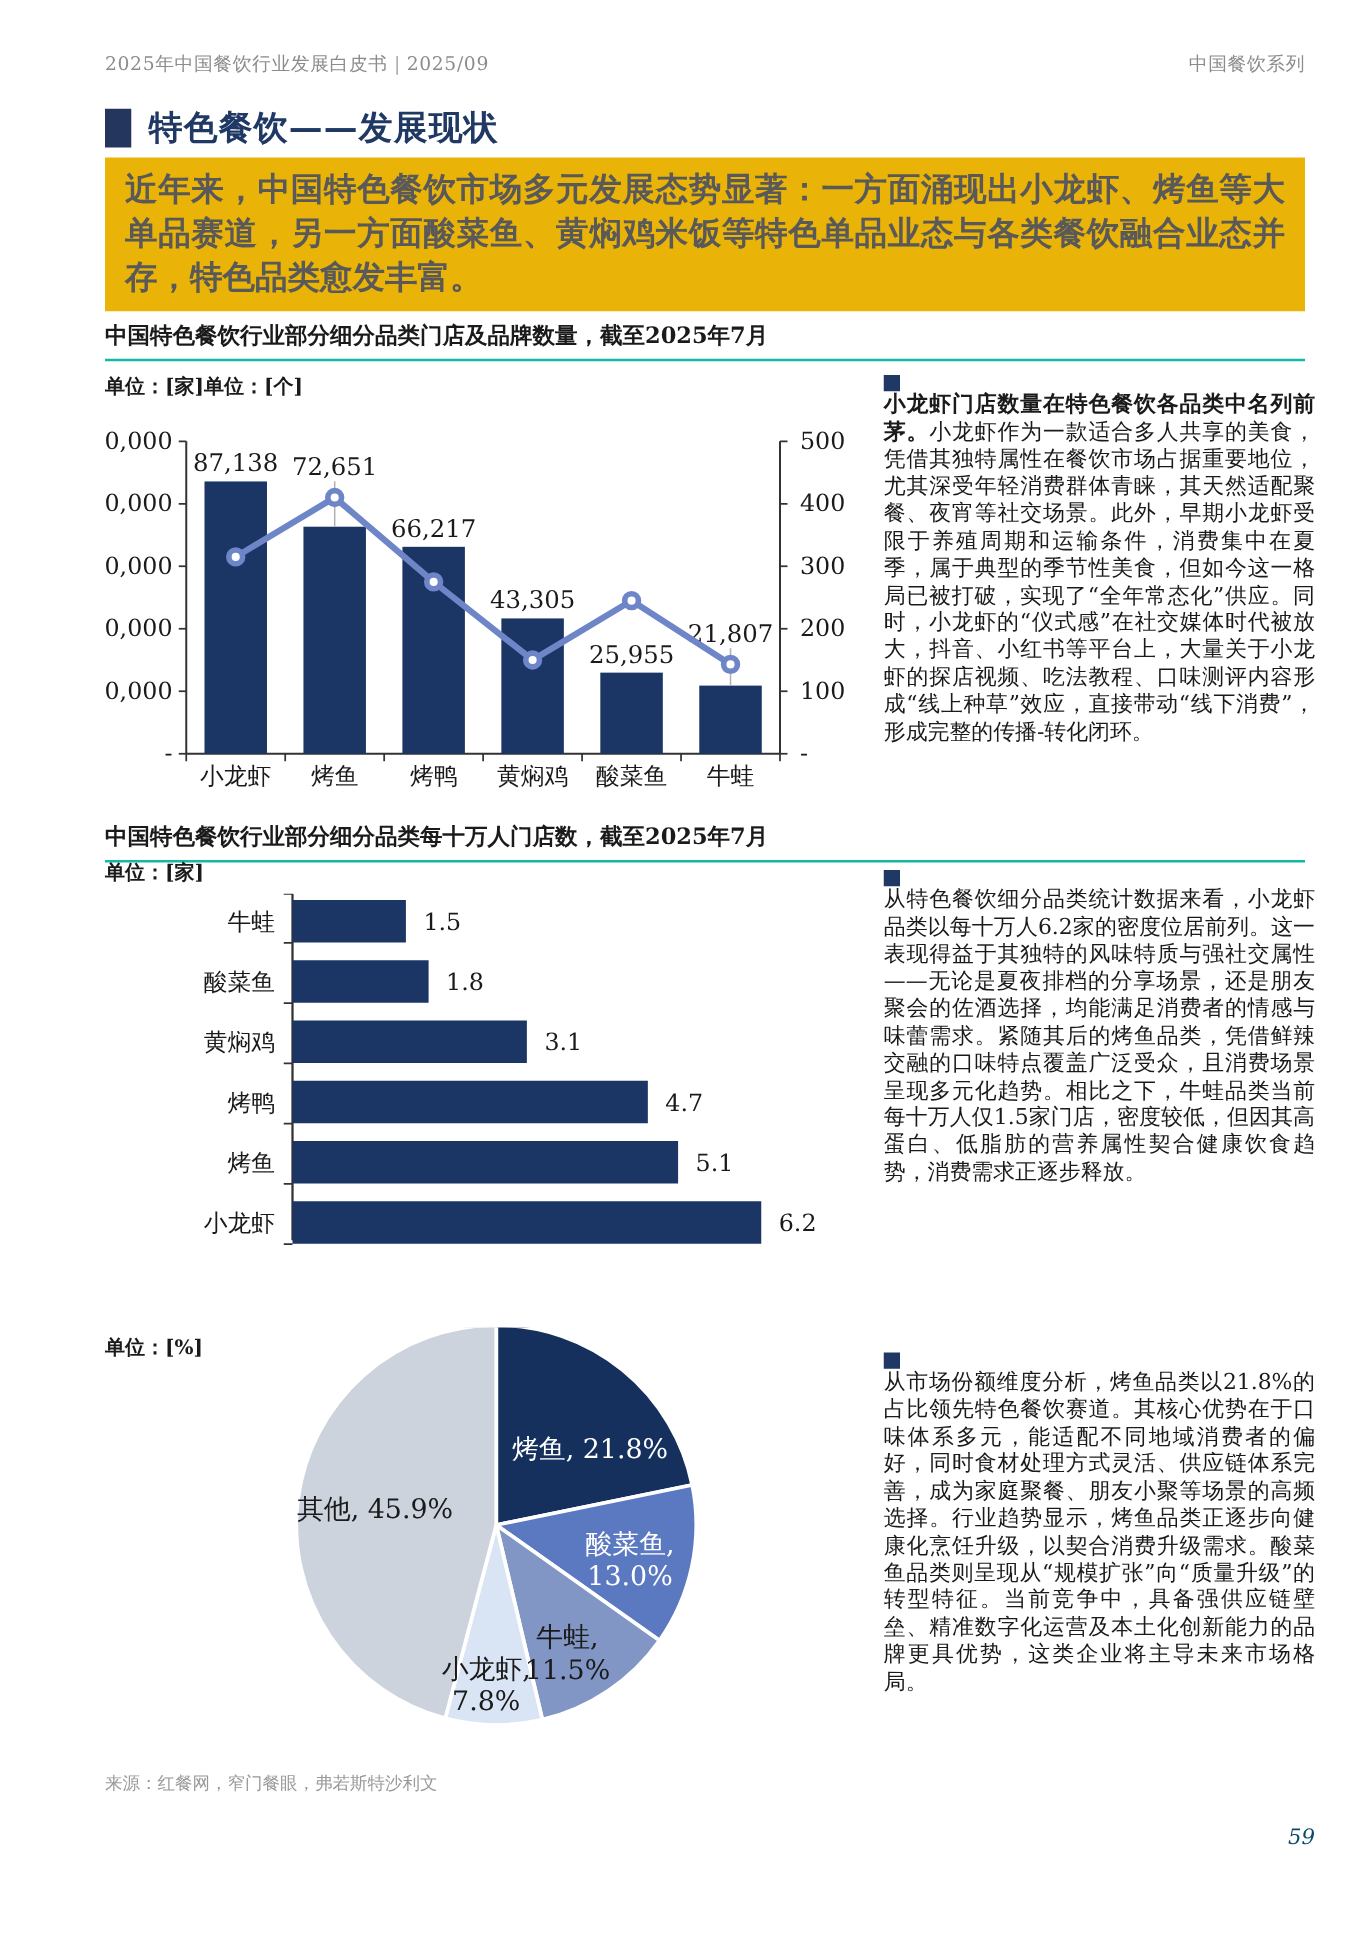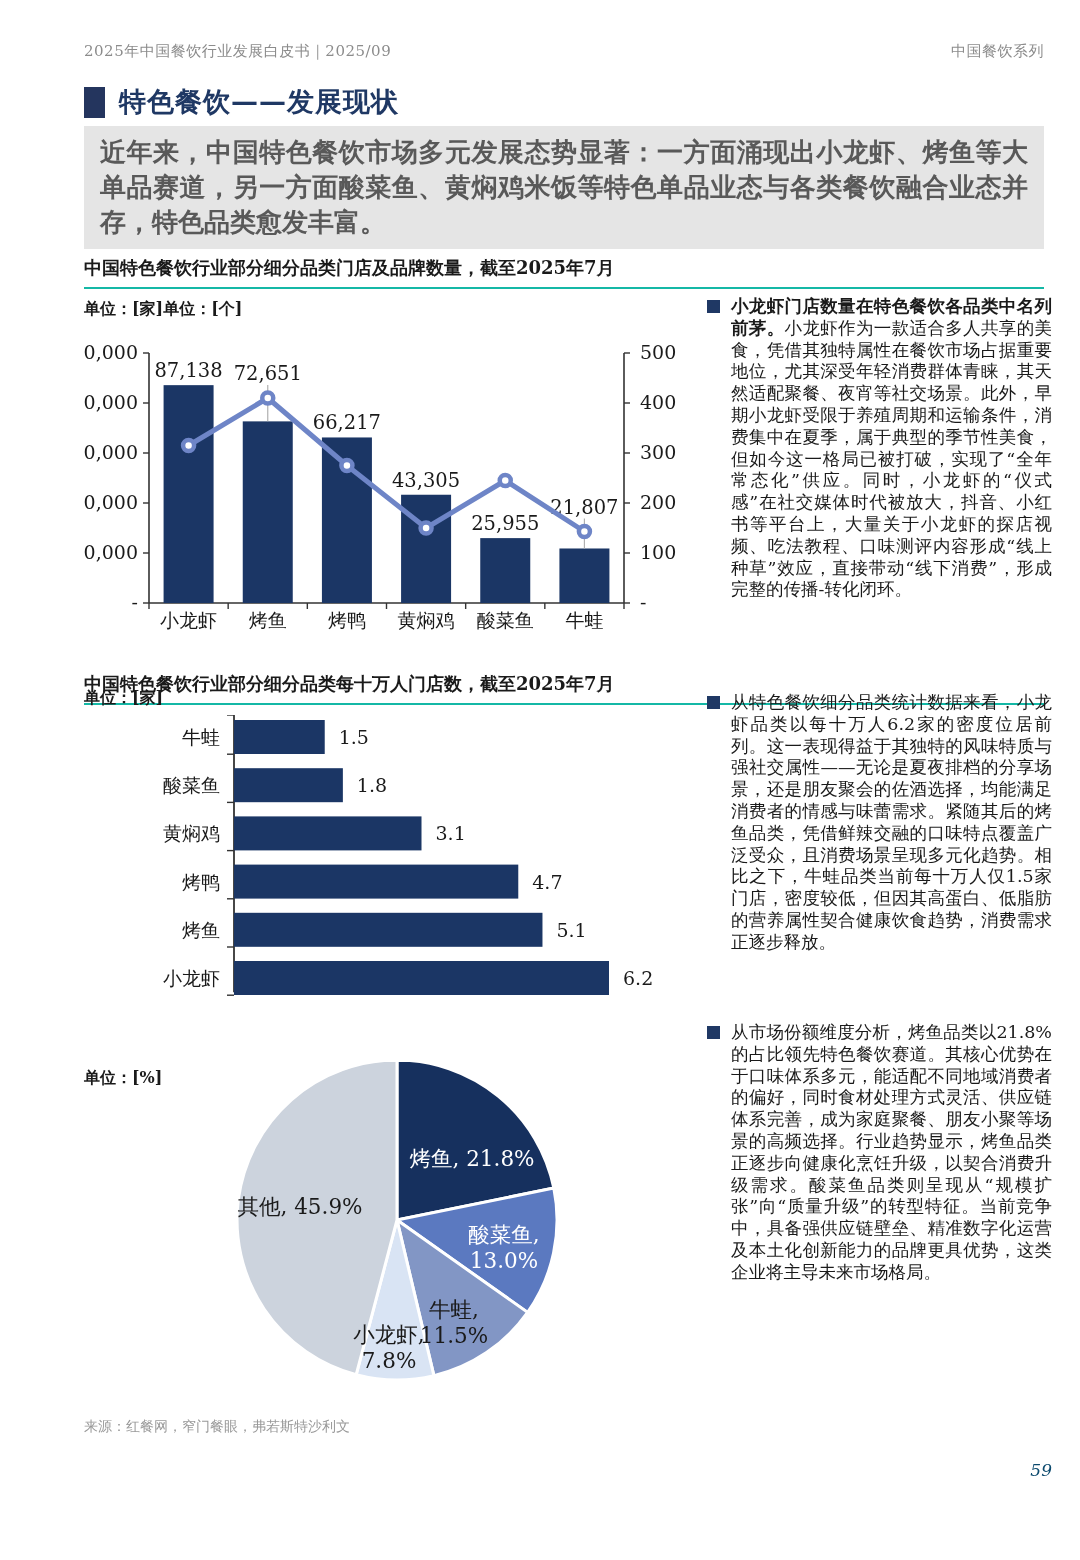--- a/index.html
+++ b/index.html
@@ -3,34 +3,34 @@
 <meta charset="utf-8">
 <style>
   html,body{margin:0;padding:0;background:#fff;}
   .page{position:relative;width:1080px;height:1560px;background:#ffffff;overflow:hidden;
         font-family:"DejaVu Serif","Liberation Serif",serif;color:#1a1a1a;margin-left:24px;}
   .abs{position:absolute;}
   .hdr{font-size:15px;color:#8c8c8c;letter-spacing:.5px;}
   .title-row{left:60px;top:84px;display:flex;align-items:center;gap:14px;}
   .title-sq{width:21px;height:31px;background:#24355e;}
   .page-title{font-size:27px;font-weight:bold;color:#1f3864;letter-spacing:1px;}
-  .intro{left:60px;top:126px;width:960px;box-sizing:border-box;background:#e5e5e5;
+  .intro{left:60px;top:126px;width:960px;box-sizing:border-box;background:#eab308;
          padding:9px 16px;font-size:26px;font-weight:bold;color:#595959;line-height:35px;text-align:justify;}
   .sec-title{left:60px;width:960px;font-size:18px;font-weight:bold;color:#1a1a1a;
              padding-bottom:7px;border-bottom:2px solid #14b8a6;}
   .unit{font-size:16px;font-weight:bold;color:#1a1a1a;}
   .legend-row{left:60px;top:299px;width:620px;display:flex;align-items:center;}
   .legend-center{flex:1;display:flex;justify-content:center;align-items:center;gap:10px;}
   .leg-item{display:flex;align-items:center;gap:6px;font-size:17px;font-weight:bold;}
   .leg-bar{width:46px;height:12px;background:#1b3665;}
   .leg-line{position:relative;width:52px;height:6px;background:#6e85c7;border-radius:3px;}
   .leg-line .dot{position:absolute;left:50%;top:50%;transform:translate(-50%,-50%);
                  width:9px;height:9px;border-radius:50%;background:#fff;border:4px solid #6e85c7;}
   svg text{font-family:"DejaVu Serif","Liberation Serif",serif;}
-  .bullet{position:absolute;left:683px;width:345px;display:flex;gap:11px;}
+  .bullet{position:absolute;left:683px;width:345px;display:flex;gap:1px;flex-direction:column;}
   .bullet .sq{flex:0 0 auto;width:13px;height:13px;background:#1f3864;margin-top:4px;}
   .bullet p{margin:0;font-size:17.5px;line-height:21.8px;text-align:justify;color:#1a1a1a;}
   .bullet .lead{font-weight:bold;}
   .source{left:60px;top:1418px;font-size:14px;color:#999999;}
   .logo{left:0;top:1450px;width:1080px;text-align:center;}
   .logo-top{font-size:11px;letter-spacing:6px;color:#2b4a73;font-weight:bold;}
   .logo-main{font-size:31px;font-weight:bold;letter-spacing:12px;color:#1e3a68;margin-top:3px;}
   .pagenum{right:52px;top:1460px;font-size:17px;color:#0c4a6e;font-style:italic;}
 </style>
 </head>
@@ -112,21 +112,21 @@
       <text x="500.4166666666667" y="183.5" text-anchor="middle" font-size="19.5" fill="#1a1a1a">21,807</text>
       <polyline points="104.58333333333334,115.5 183.75,68 262.9166666666667,135.5 342.08333333333337,198 421.25,150.5 500.4166666666667,201.5" fill="none" stroke="#6e85c7" stroke-width="5" stroke-linejoin="round"></polyline>
       <circle cx="104.58333333333334" cy="115.5" r="5.5" fill="#ffffff" stroke="#6e85c7" stroke-width="4.5"></circle>
       <circle cx="183.75" cy="68" r="5.5" fill="#ffffff" stroke="#6e85c7" stroke-width="4.5"></circle>
       <circle cx="262.9166666666667" cy="135.5" r="5.5" fill="#ffffff" stroke="#6e85c7" stroke-width="4.5"></circle>
       <circle cx="342.08333333333337" cy="198" r="5.5" fill="#ffffff" stroke="#6e85c7" stroke-width="4.5"></circle>
       <circle cx="421.25" cy="150.5" r="5.5" fill="#ffffff" stroke="#6e85c7" stroke-width="4.5"></circle>
       <circle cx="500.4166666666667" cy="201.5" r="5.5" fill="#ffffff" stroke="#6e85c7" stroke-width="4.5"></circle>
     </svg>
 
-  <div class="abs sec-title" style="top:672px;">中国特色餐饮行业部分细分品类每十万人门店数，截至2025年7月</div>
+  <div class="abs sec-title" style="top:657px;">中国特色餐饮行业部分细分品类每十万人门店数，截至2025年7月</div>
   <div class="abs unit" style="left:60px;top:688px;">单位：[家]</div>
 
   <svg id="chart2" class="abs" style="left:60px;top:715px;" width="620" height="300" viewBox="0 0 620 300">
       <line x1="150" y1="0" x2="150" y2="277.20000000000005" stroke="#333333" stroke-width="1.8"></line>
       <line x1="143" y1="0" x2="150" y2="0" stroke="#333333" stroke-width="1.4"></line>
       <line x1="143" y1="39.2" x2="150" y2="39.2" stroke="#333333" stroke-width="1.4"></line>
       <line x1="143" y1="87.4" x2="150" y2="87.4" stroke="#333333" stroke-width="1.4"></line>
       <line x1="143" y1="135.60000000000002" x2="150" y2="135.60000000000002" stroke="#333333" stroke-width="1.4"></line>
       <line x1="143" y1="183.8" x2="150" y2="183.8" stroke="#333333" stroke-width="1.4"></line>
       <line x1="143" y1="232" x2="150" y2="232" stroke="#333333" stroke-width="1.4"></line>
@@ -170,21 +170,21 @@
     </svg>
 
   <div class="bullet" style="top:296px;">
     <span class="sq"></span>
     <p><span class="lead">小龙虾门店数量在特色餐饮各品类中名列前茅。</span><span>小龙虾作为一款适合多人共享的美食，凭借其独特属性在餐饮市场占据重要地位，尤其深受年轻消费群体青睐，其天然适配聚餐、夜宵等社交场景。此外，早期小龙虾受限于养殖周期和运输条件，消费集中在夏季，属于典型的季节性美食，但如今这一格局已被打破，实现了“全年常态化”供应。同时，小龙虾的“仪式感”在社交媒体时代被放大，抖音、小红书等平台上，大量关于小龙虾的探店视频、吃法教程、口味测评内容形成“线上种草”效应，直接带动“线下消费”，形成完整的传播-转化闭环。</span></p>
   </div>
   <div class="bullet" style="top:692px;">
     <span class="sq"></span>
     <p><span class="lead"></span><span>从特色餐饮细分品类统计数据来看，小龙虾品类以每十万人6.2家的密度位居前列。这一表现得益于其独特的风味特质与强社交属性——无论是夏夜排档的分享场景，还是朋友聚会的佐酒选择，均能满足消费者的情感与味蕾需求。紧随其后的烤鱼品类，凭借鲜辣交融的口味特点覆盖广泛受众，且消费场景呈现多元化趋势。相比之下，牛蛙品类当前每十万人仅1.5家门店，密度较低，但因其高蛋白、低脂肪的营养属性契合健康饮食趋势，消费需求正逐步释放。</span></p>
   </div>
-  <div class="bullet" style="top:1022px;">
+  <div class="bullet" style="top:1078px;">
     <span class="sq"></span>
     <p><span class="lead"></span><span>从市场份额维度分析，烤鱼品类以21.8%的占比领先特色餐饮赛道。其核心优势在于口味体系多元，能适配不同地域消费者的偏好，同时食材处理方式灵活、供应链体系完善，成为家庭聚餐、朋友小聚等场景的高频选择。行业趋势显示，烤鱼品类正逐步向健康化烹饪升级，以契合消费升级需求。酸菜鱼品类则呈现从“规模扩张”向“质量升级”的转型特征。当前竞争中，具备强供应链壁垒、精准数字化运营及本土化创新能力的品牌更具优势，这类企业将主导未来市场格局。</span></p>
   </div>
 
   <div class="abs source">来源：红餐网，窄门餐眼，弗若斯特沙利文</div>
 
 
   <div class="abs pagenum">59</div>
 
 </div>

